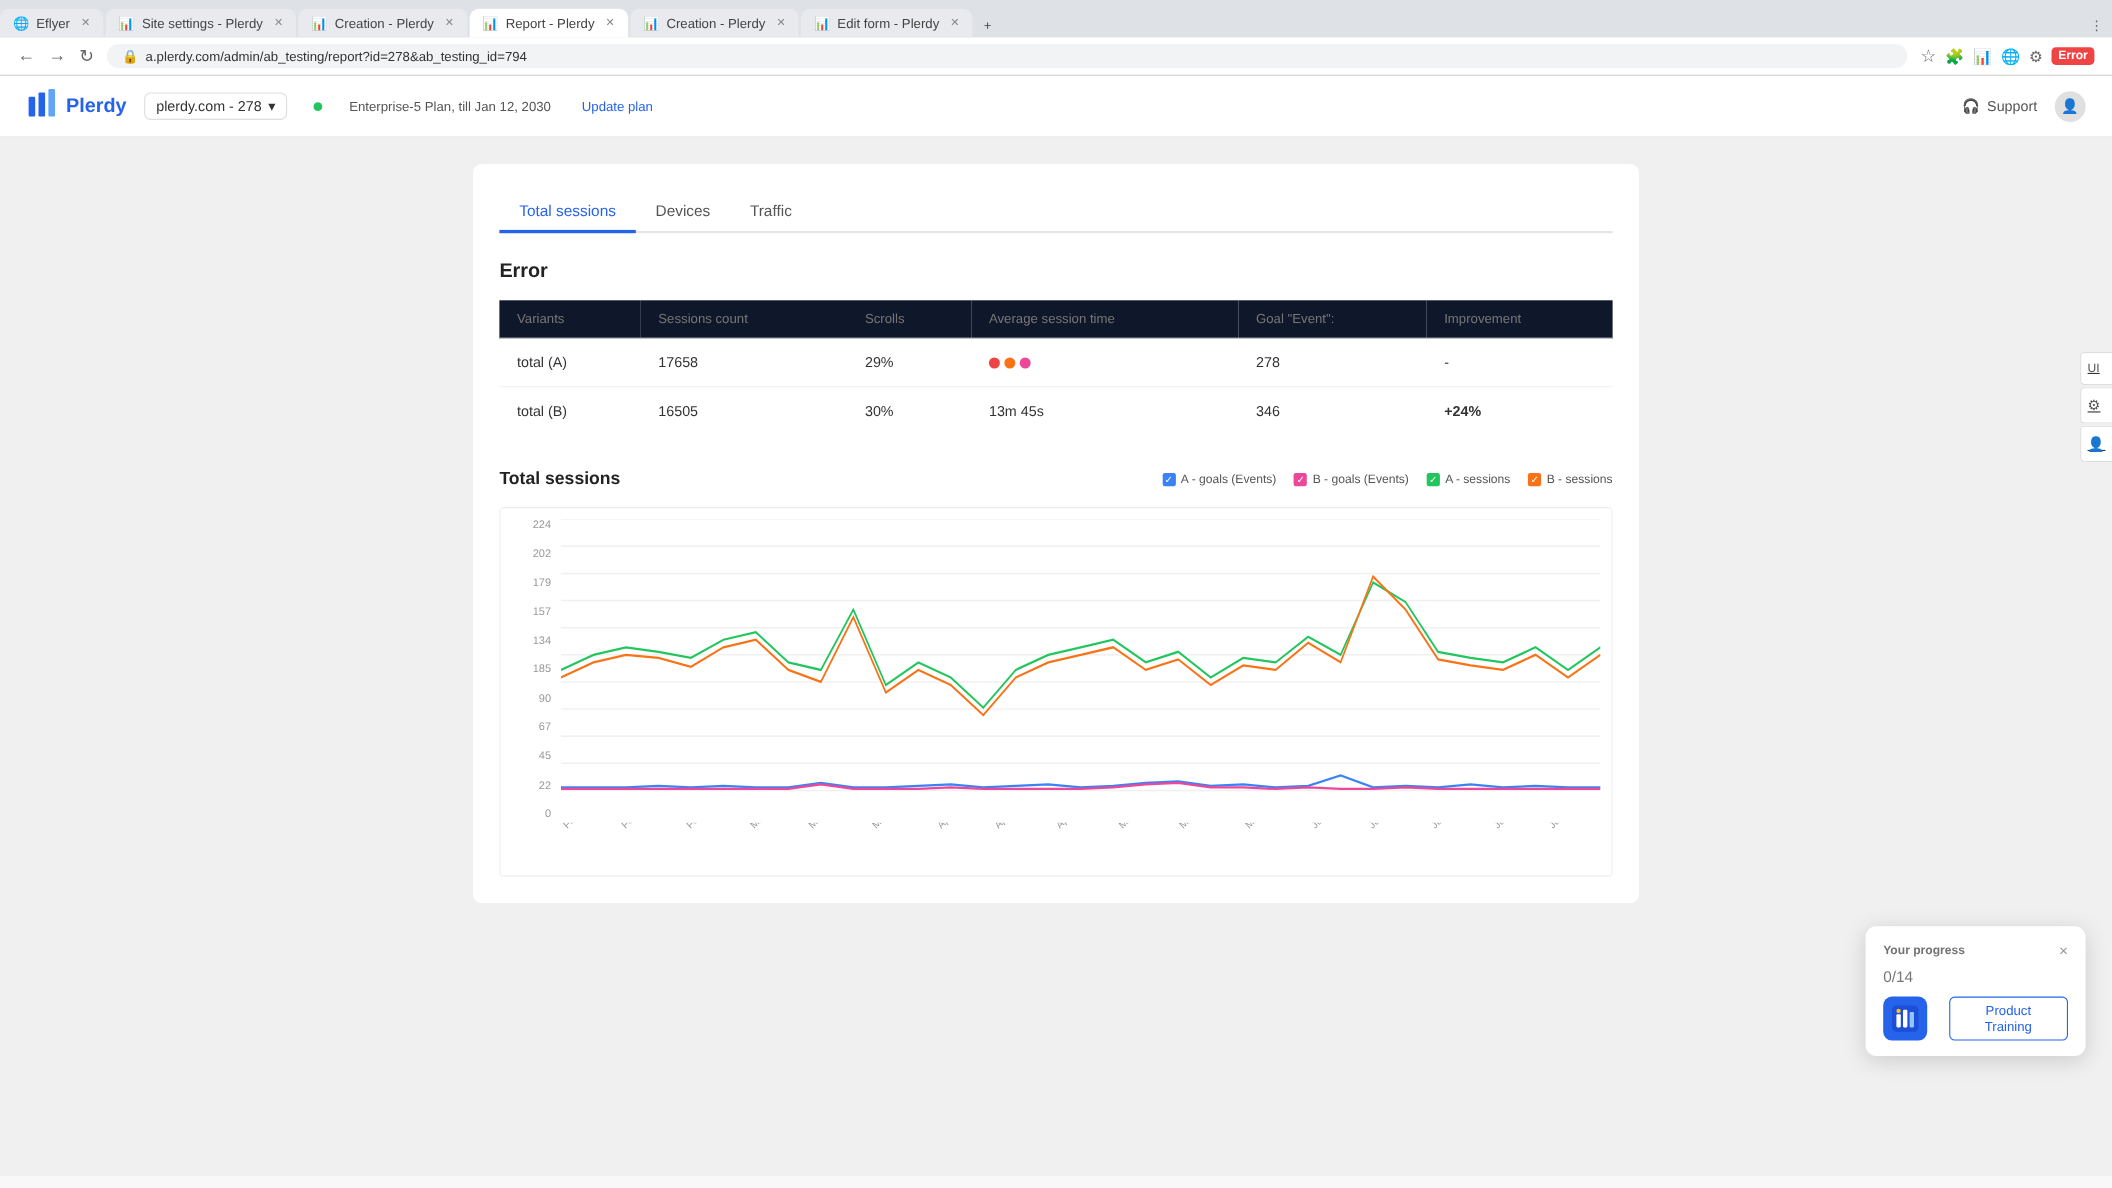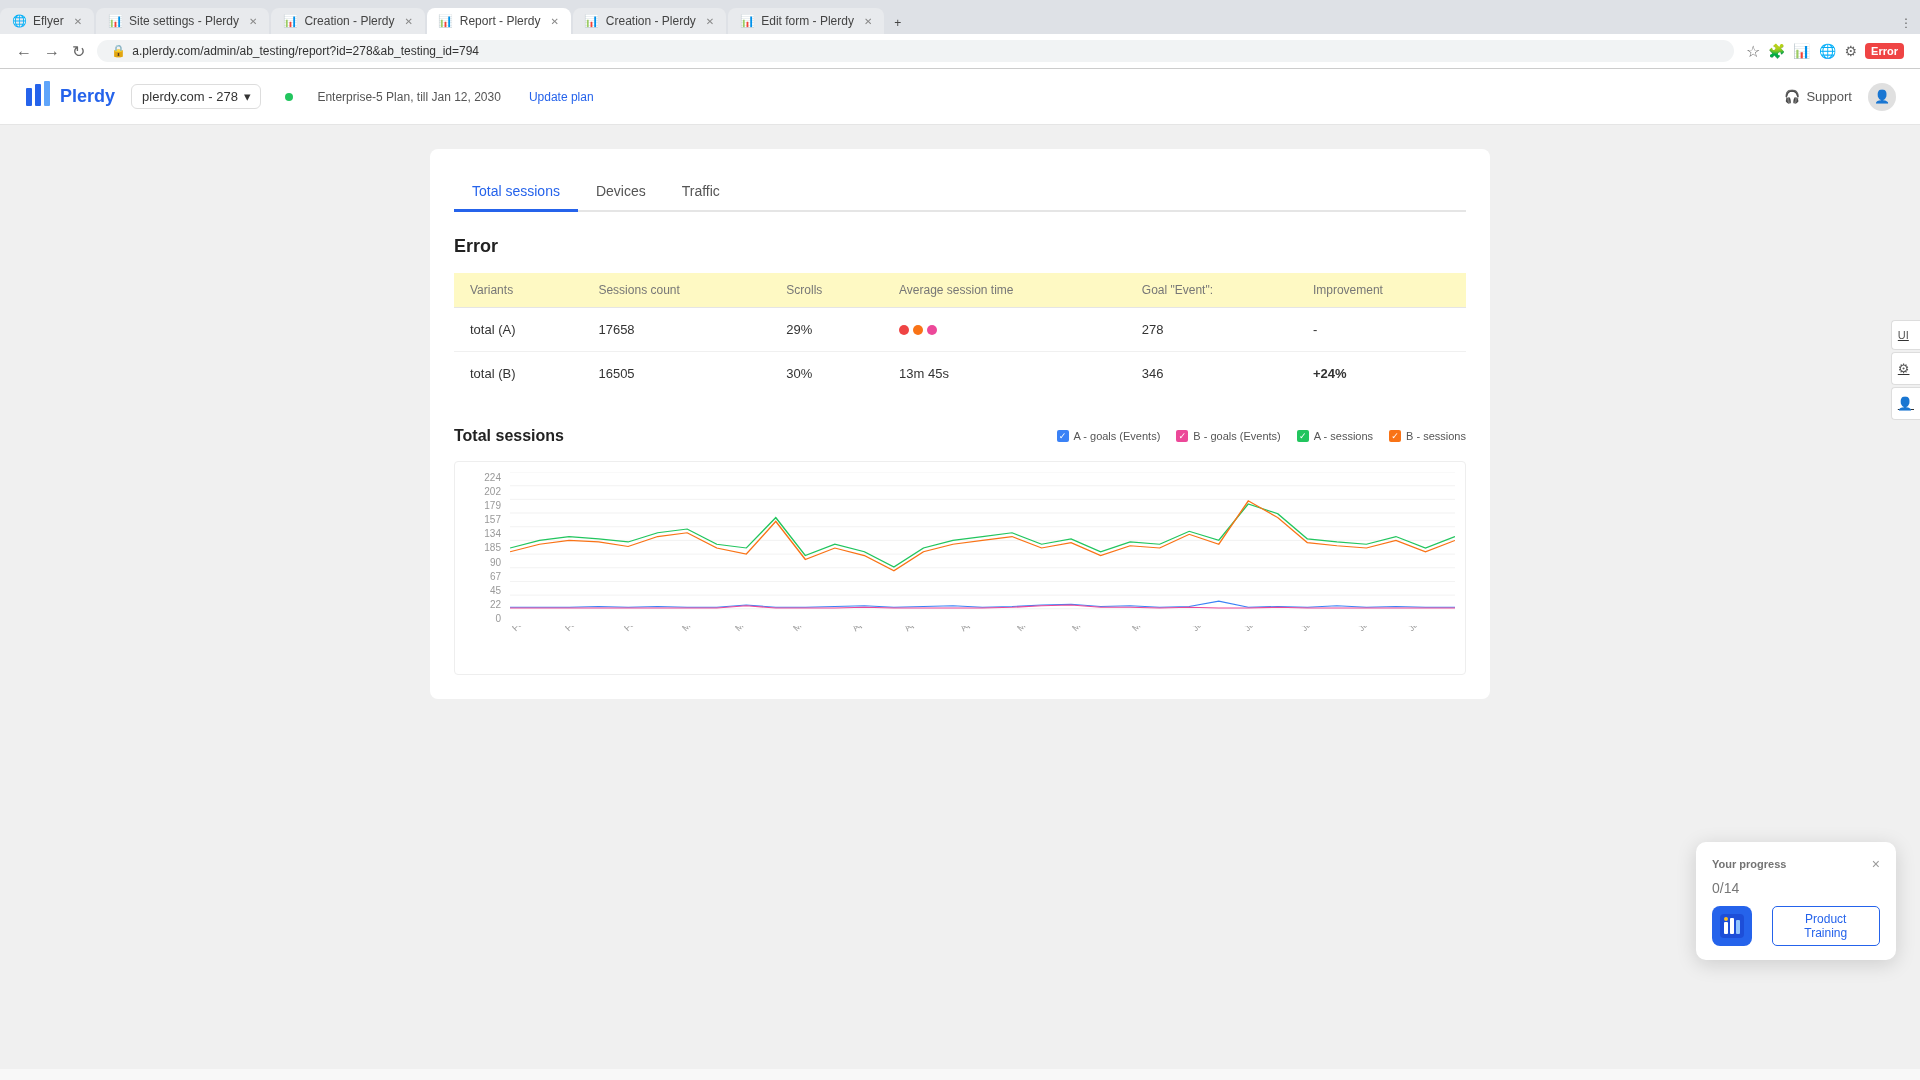--- a/index.html
+++ b/index.html
@@ -33,21 +33,21 @@
     .content-card { background: #fff; border-radius: 8px; padding: 24px; max-width: 1060px; margin: 0 auto; }
 
     
     .tab-nav { display: flex; gap: 0; border-bottom: 2px solid #e5e5e5; margin-bottom: 24px; }
     .tab-nav-item { padding: 10px 18px; font-size: 14px; cursor: pointer; color: #555; border-bottom: 3px solid transparent; margin-bottom: -2px; }
     .tab-nav-item.active { color: #2563eb; border-bottom-color: #2563eb; font-weight: 500; }
 
     
     .section-title { font-size: 18px; font-weight: 600; color: #222; margin-bottom: 16px; }
     .data-table { width: 100%; border-collapse: collapse; margin-bottom: 32px; }
-    .data-table th { text-align: left; padding: 10px 16px; font-size: 12px; color: #777; font-weight: 500; border-bottom: 1px solid #e5e5e5; background: #fef9c3; }
+    .data-table th { text-align: left; padding: 10px 16px; font-size: 12px; color: #777; font-weight: 500; border-bottom: 1px solid #e5e5e5; background: #0f172a; }
     .data-table td { padding: 14px 16px; font-size: 13px; color: #333; border-bottom: 1px solid #f0f0f0; }
     .data-table tr:last-child td { border-bottom: none; }
     .improvement-positive { color: #16a34a; font-weight: 600; }
     .improvement-neutral { color: #999; }
     .dots-indicator { display: flex; gap: 4px; align-items: center; }
     .dot-red { width: 10px; height: 10px; background: #ef4444; border-radius: 50%; }
     .dot-orange { width: 10px; height: 10px; background: #f97316; border-radius: 50%; }
     .dot-pink { width: 10px; height: 10px; background: #ec4899; border-radius: 50%; }
 
     
@@ -243,21 +243,21 @@
           <div class="legend-check" style="background:#22c55e;color:#fff;">✓</div>
           <span>A - sessions</span>
         </div>
         <div class="legend-item">
           <div class="legend-check" style="background:#f97316;color:#fff;">✓</div>
           <span>B - sessions</span>
         </div>
       </div>
     </div>
 
-    <div style="position:relative; background:#fff; border:1px solid #eee; border-radius:4px; height:214px; padding:10px 10px 50px 55px;">
+    <div style="position:relative; background:#fff; border:1px solid #eee; border-radius:4px; height:336px; padding:10px 10px 50px 55px;">
 
       <div class="y-labels" style="position:absolute;left:0;top:10px;bottom:50px;width:52px;display:flex;flex-direction:column;justify-content:space-between;align-items:flex-end;padding-right:6px;">
         <span class="y-label">224</span>
         <span class="y-label">202</span>
         <span class="y-label">179</span>
         <span class="y-label">157</span>
         <span class="y-label">134</span>
         <span class="y-label">185</span>
         <span class="y-label">90</span>
         <span class="y-label">67</span>

